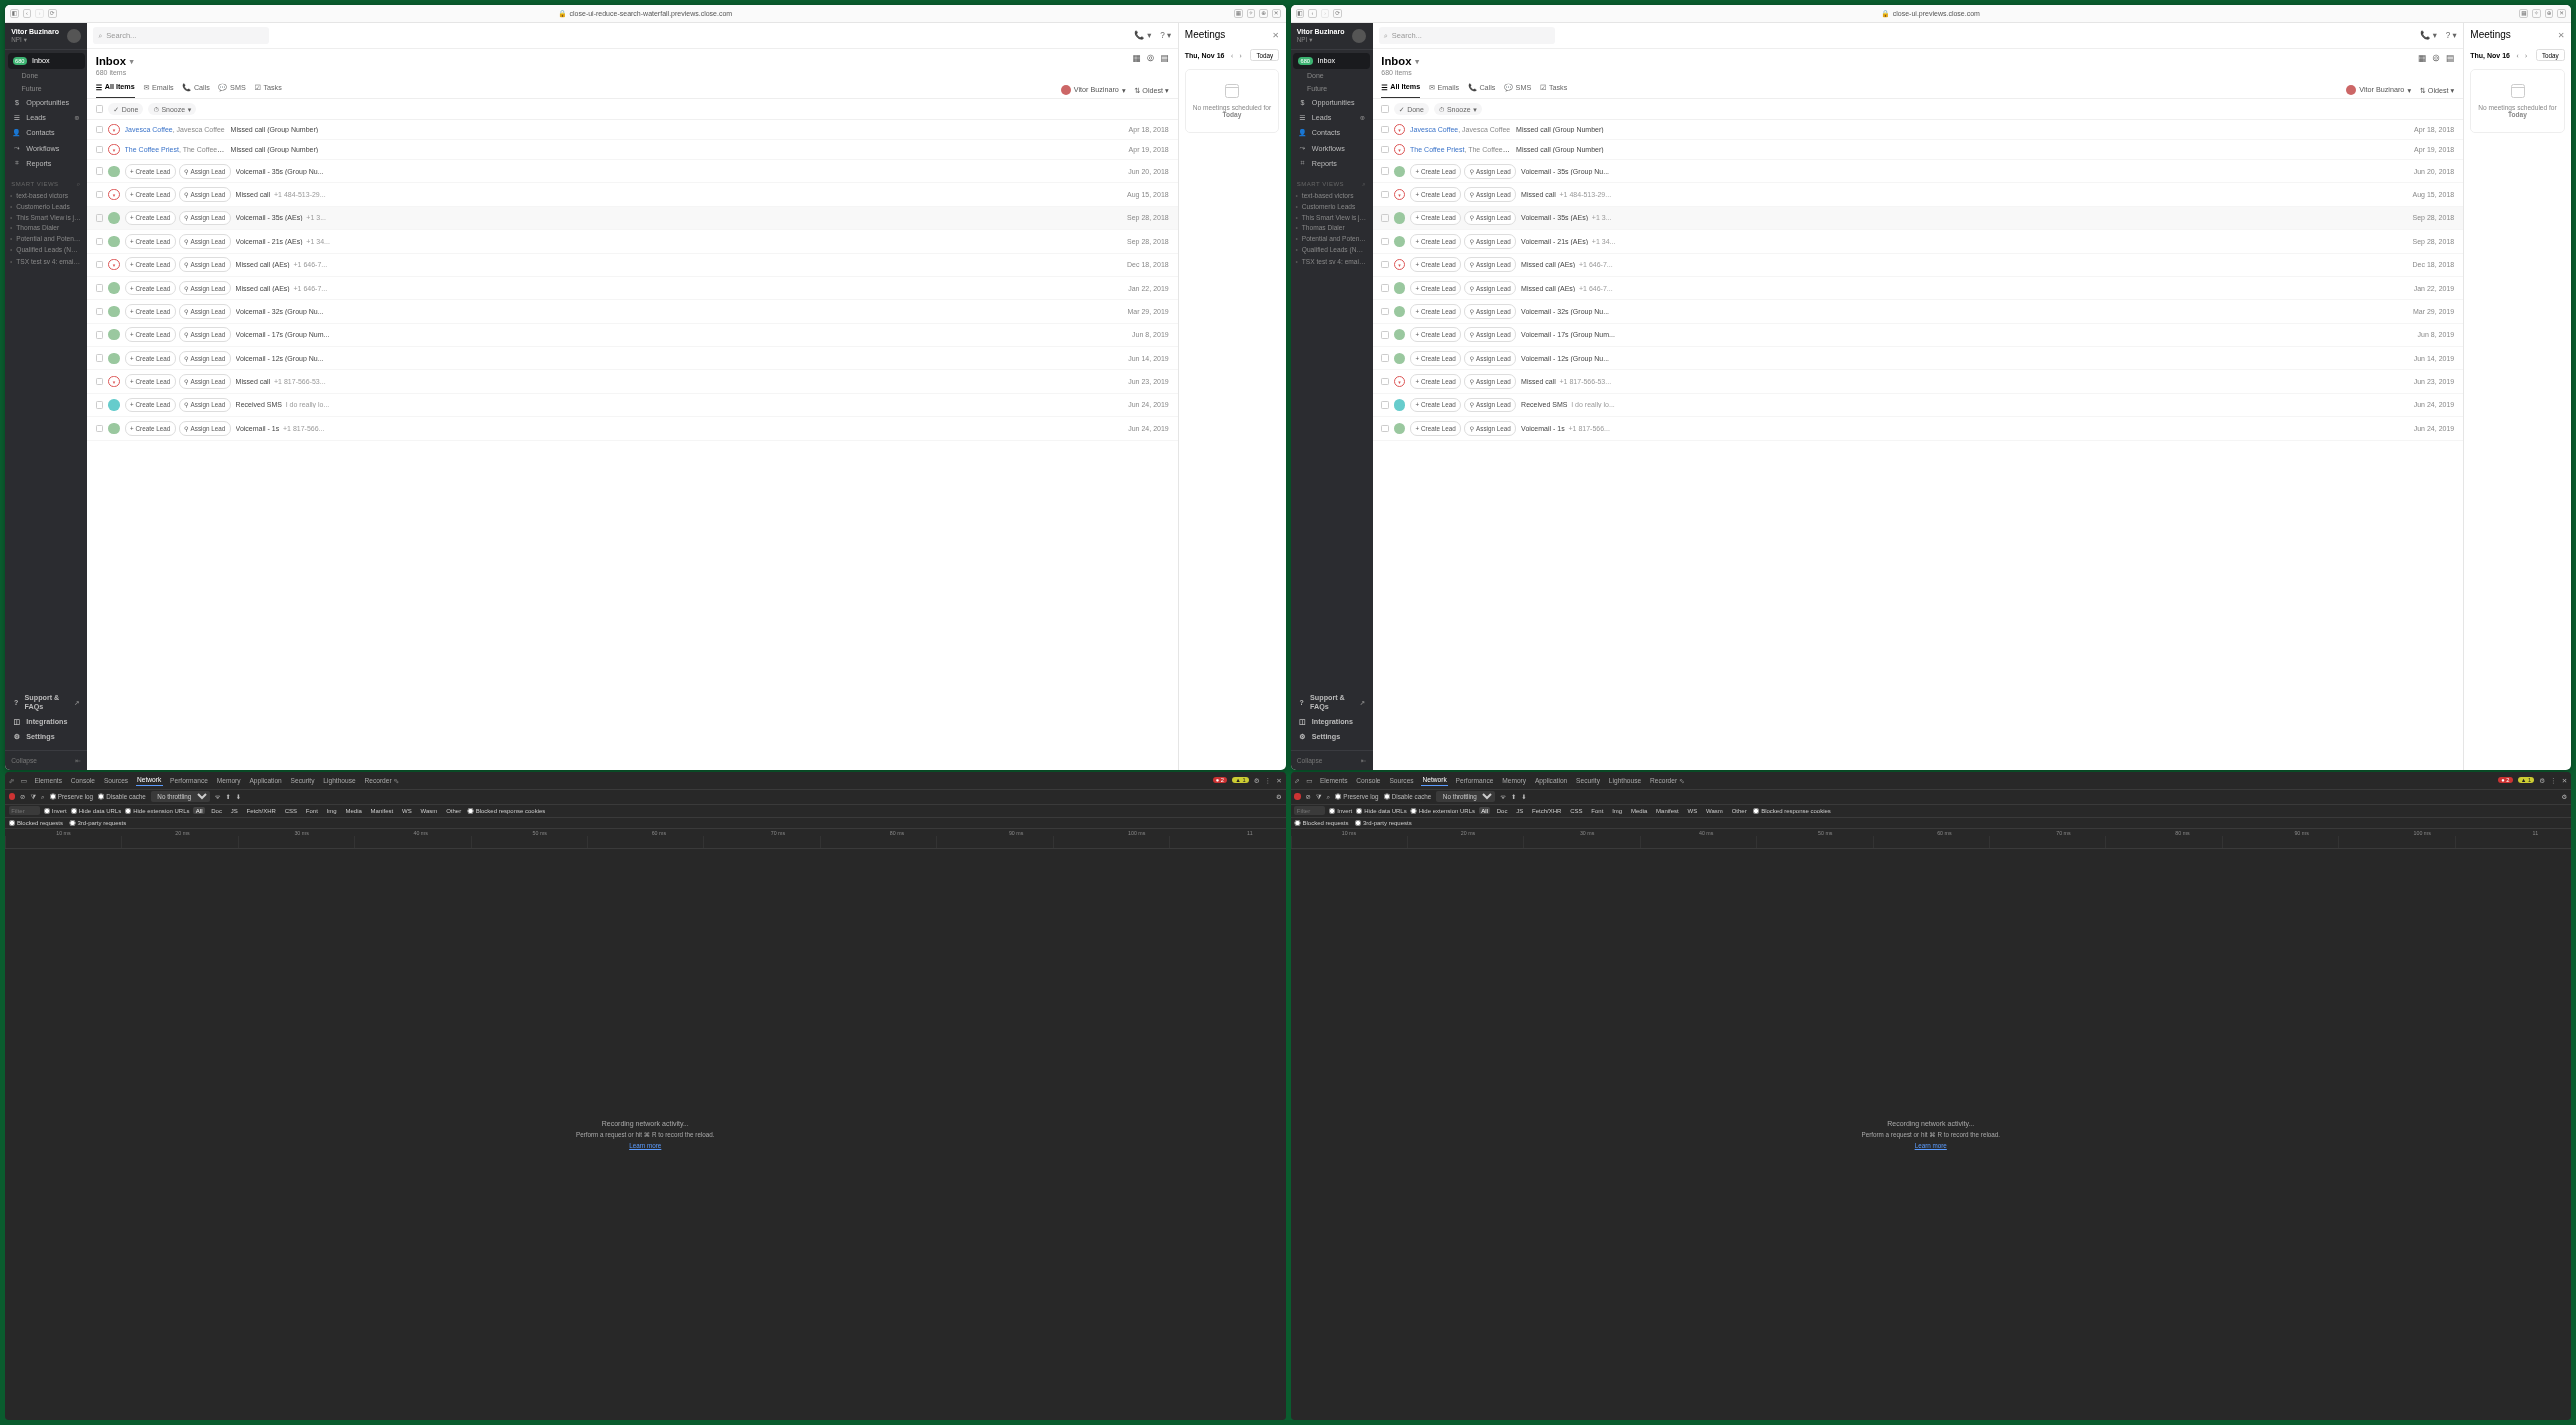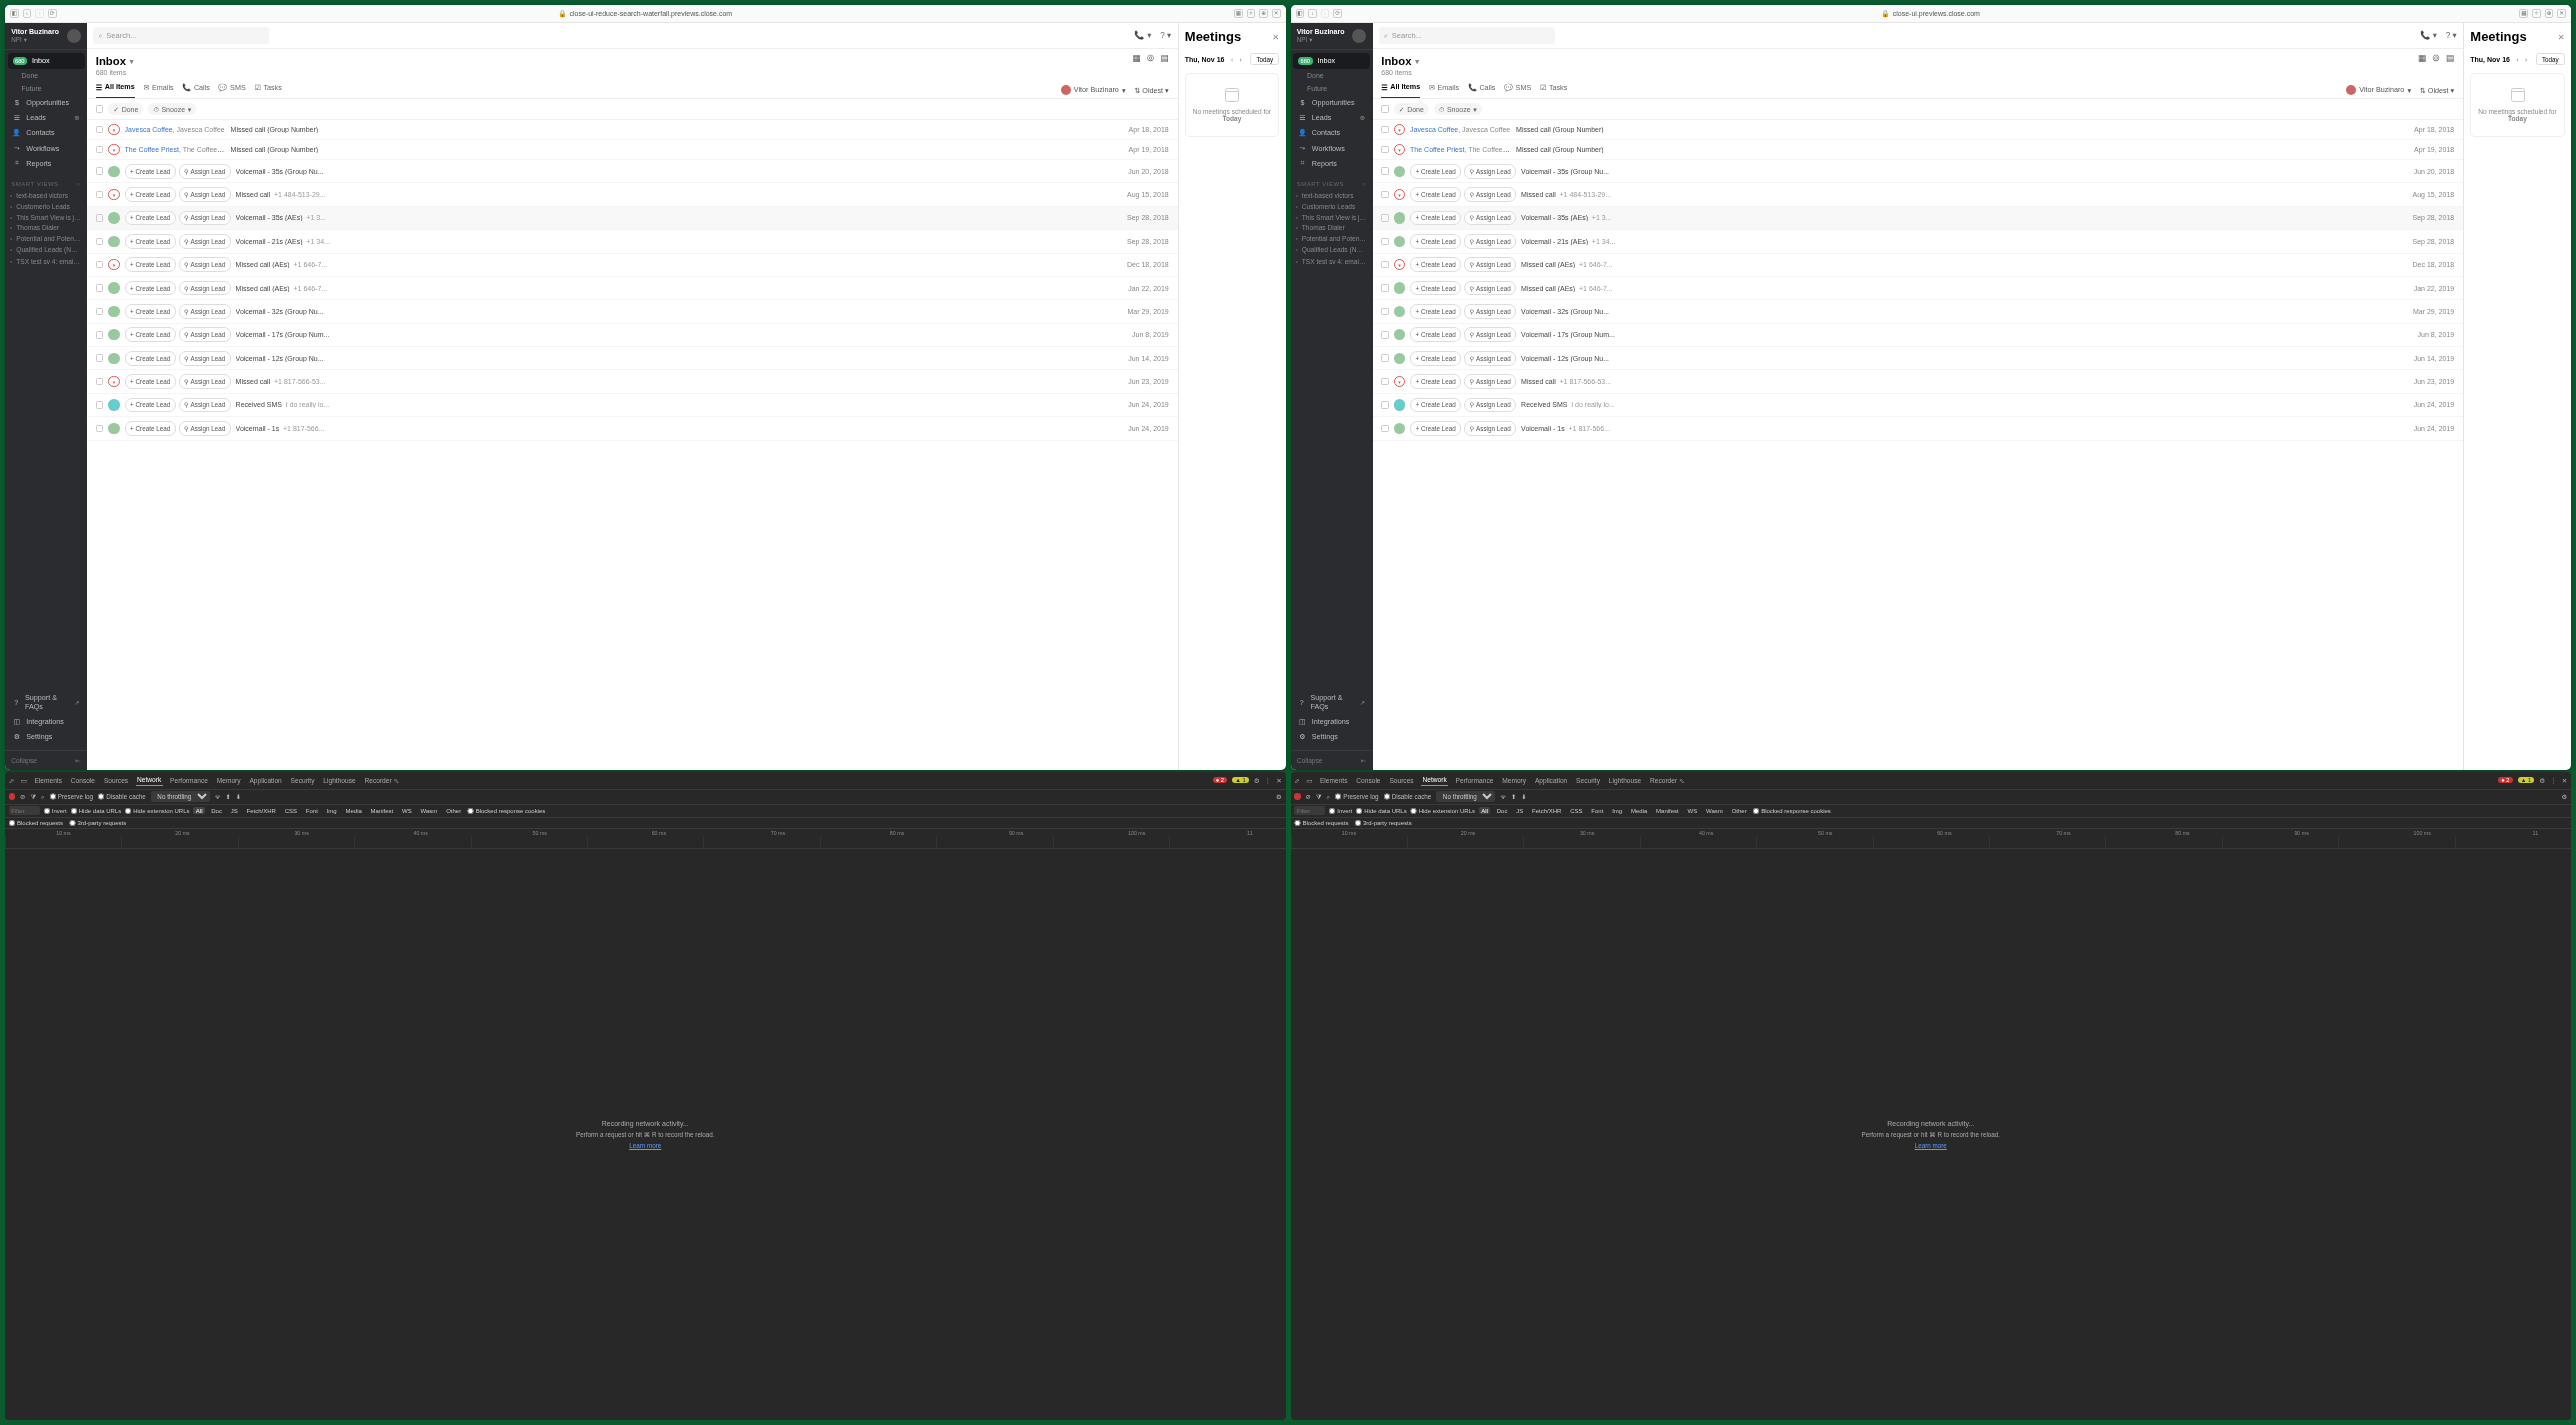--- a/index.html
+++ b/index.html
@@ -23,21 +23,21 @@
 .sb-nav { padding: 3.8px 2.5px; }
 .sb-item { display: flex; align-items: center; gap: 5px; padding: 3.1px 5px; border-radius: 3.8px; cursor: pointer; color: #bbb; }
 .sb-item.active { background: #1a1b1e; color: #fff; }
 .sb-item .icon { width: 8.8px; text-align: center; font-size: 7px; }
 .sb-item .badge { background: #3cb371; color: #fff; font-size: 5.7px; padding: 0.6px 2.5px; border-radius: 3.8px; margin-left: auto; }
 .sb-item .count { margin-left: auto; color: #888; font-size: 6.3px; }
 .sb-sub { padding-left: 14px; font-size: 7px; color: #888; }
 .sb-heading { padding: 5px 6.3px 2.5px; font-size: 6px; letter-spacing: 0.5px; color: #666; display: flex; align-items: center; justify-content: space-between; }
 .sb-smart { padding: 1.9px 6.3px 1.9px 11.3px; font-size: 6.6px; color: #888; cursor: pointer; white-space: nowrap; overflow: hidden; text-overflow: ellipsis; position: relative; }
 .sb-smart::before { content: "•"; position: absolute; left: 5px; color: #555; }
-.sb-bottom { margin-top: auto; padding: 2.5px 2.5px 5px; }
+.sb-bottom { margin-top: auto; padding: 2.5px 2.5px 5px; font-weight: bold; }
 .sb-collapse { padding: 5px 6.3px; color: #777; font-size: 6.6px; display: flex; align-items: center; justify-content: space-between; border-top: 0.6px solid #3a3b40; }
 
 .main { flex: 1; display: flex; min-width: 0; }
 .inbox-col { flex: 1; border-right: 0.6px solid #e5e5e5; display: flex; flex-direction: column; min-width: 0; }
 .searchbar { height: 26.4px; border-bottom: 0.6px solid #eee; display: flex; align-items: center; padding: 0 6.3px; gap: 5px; }
 .search-input { flex: 1; max-width: 176px; display: flex; align-items: center; gap: 3.8px; padding: 3.1px 5px; background: #f5f5f6; border-radius: 3.1px; color: #999; font-size: 7.5px; }
 .search-tools { margin-left: auto; display: flex; gap: 8.8px; color: #666; font-size: 8.2px; }
 .search-tools .tool { display: flex; align-items: center; gap: 1.3px; cursor: pointer; }
 
 .inbox-hdr { padding: 6.3px 8.8px 2.5px; }
@@ -68,21 +68,21 @@
 .row .lead a { color: #3a73c9; text-decoration: none; }
 .row .lead .co { color: #888; }
 .row .btns { display: flex; gap: 3.1px; }
 .row .btn { padding: 1.9px 4.4px; border: 0.6px solid #ddd; border-radius: 7px; font-size: 6.3px; color: #555; display: flex; align-items: center; gap: 1.9px; cursor: pointer; background: #fff; }
 .row .desc { flex: 1; color: #444; overflow: hidden; text-overflow: ellipsis; white-space: nowrap; }
 .row .desc .ph { color: #999; margin-left: 3.8px; }
 .row .date { color: #888; width: 45px; text-align: right; }
 
 .meetings-col { width: 107px; padding: 6.3px; font-size: 7.5px; }
 .meet-hdr { display: flex; justify-content: space-between; align-items: center; margin-bottom: 8.8px; }
-.meet-title { font-weight: 700; font-size: 13px; }
+.meet-title { font-weight: 400; font-size: 10px; }
 .meet-close { color: #888; cursor: pointer; font-size: 8.2px; }
 .meet-nav { display: flex; align-items: center; gap: 5px; font-size: 7px; margin-bottom: 7.5px; }
 .meet-date { font-weight: 600; }
 .meet-arrows { color: #888; display: flex; gap: 6.3px; margin-left: auto; margin-right: 3.8px; }
 .meet-today { padding: 1.9px 5px; border: 0.6px solid #ddd; border-radius: 2.5px; font-size: 6.3px; cursor: pointer; }
 .meet-empty { text-align: center; padding: 14px 3.8px; color: #888; font-size: 6.6px; border: 0.6px solid #eee; border-radius: 5px; }
 .meet-empty .cal-ico { width: 14px; height: 14px; margin: 0 auto 6.3px; border: 0.9px solid #ccc; border-radius: 2.5px; position: relative; }
 .meet-empty .cal-ico::before { content: ""; position: absolute; top: 2.5px; left: 0; right: 0; height: 0.6px; background: #ccc; }
 
 .devtools-row { display: flex; gap: 5px; padding: 2.5px 5px 5px; height: 46%; }

